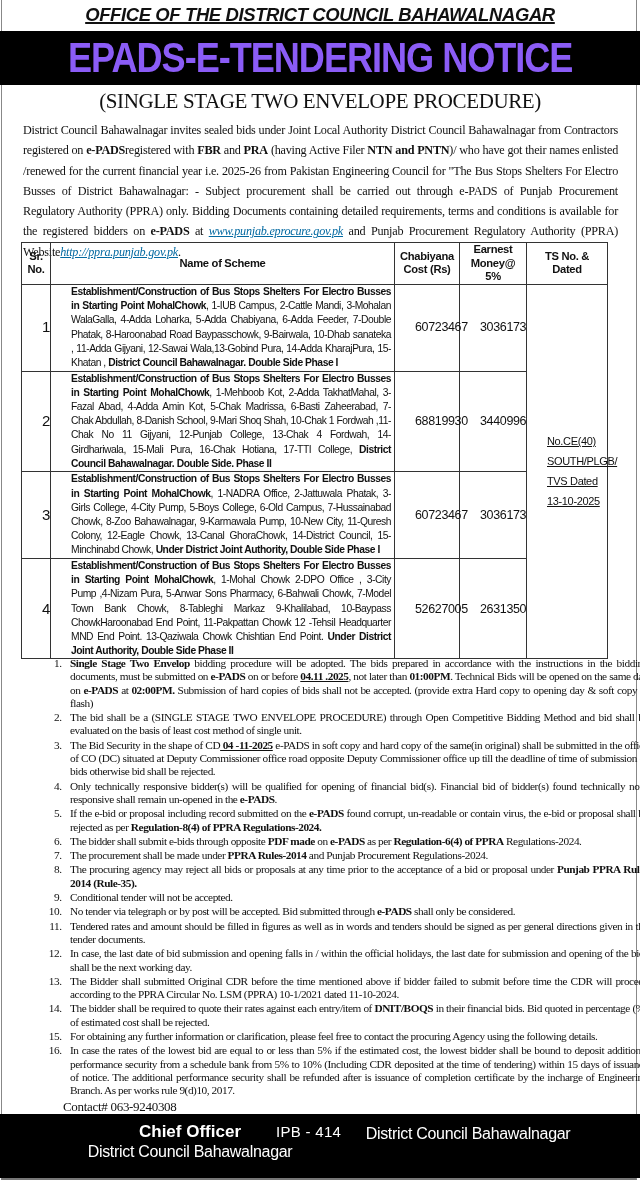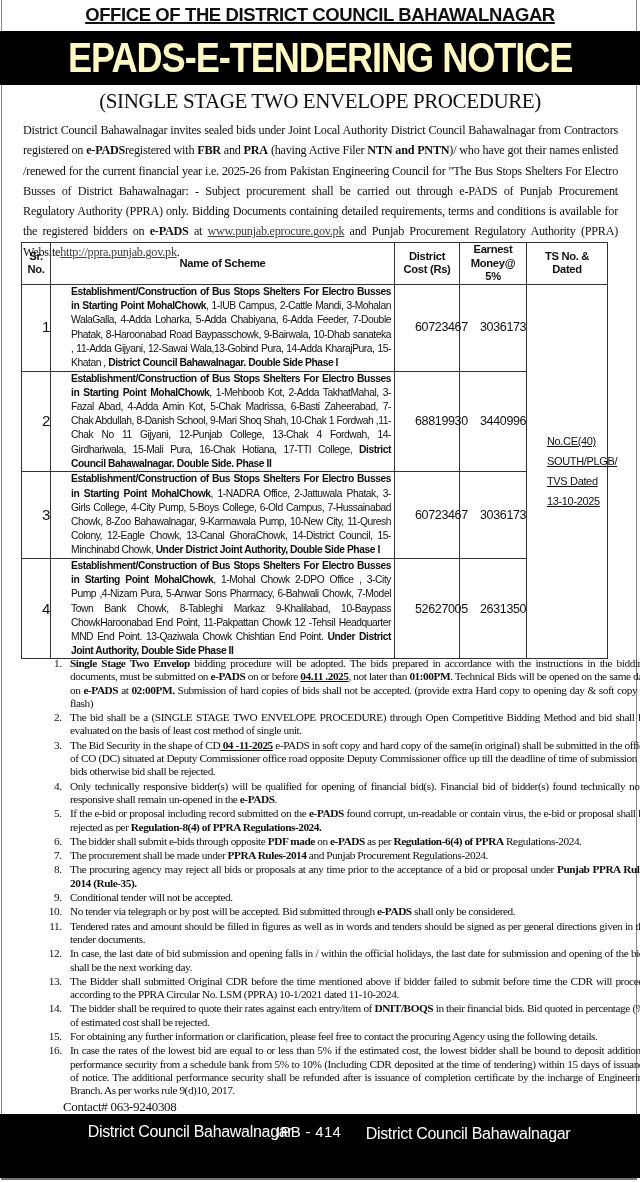--- a/index.html
+++ b/index.html
@@ -1,28 +1,28 @@
 <!DOCTYPE html>
 <html><head>
 <meta charset="utf-8">
 <style>
   html, body { margin:0; padding:0; background:#fff; }
   body { width:640px; height:1182px; position:relative; overflow:hidden; color:#111;
          font-family:"Liberation Serif", serif; }
   .frame { position:absolute; left:1px; top:0; width:636px; height:1180px; border-left:1px solid #888; border-right:1px solid #888; border-bottom:2px solid #777; box-sizing:border-box; }
   .office { position:absolute; top:4px; left:0; width:640px; text-align:center;
-            font-family:"Liberation Sans", sans-serif; font-weight:bold; font-size:18.5px; letter-spacing:-0.4px; }
+            font-family:"Liberation Sans", sans-serif; font-weight:bold; font-size:18.5px; letter-spacing:-0.4px;font-style:italic; }
   .office span { text-decoration:underline; text-decoration-thickness:2px; }
-  .banner { position:absolute; top:31px; left:0; width:640px; height:54px; background:#000; color:#fef9c3;
+  .banner { position:absolute; top:31px; left:0; width:640px; height:54px; background:#000; color:#8b5cf6;
             text-align:center; font-family:"Liberation Sans", sans-serif; font-weight:bold; font-size:42px; line-height:54px;
             letter-spacing:-1.2px; transform-origin:center; }
   .banner span { display:inline-block; transform:scaleX(0.86); }
   .proc { position:absolute; top:89px; left:0; width:640px; text-align:center; font-weight:normal; font-size:21px; letter-spacing:-0.4px; }
   .intro { position:absolute; top:120px; left:23px; width:595px; font-size:12.2px; line-height:20.3px; text-align:justify; letter-spacing:-0.25px; }
-  .intro a, .link { color:#404040; text-decoration:underline; }
+  .intro a, .link { color:#0369a1; text-decoration:underline;font-style:italic; }
   table.schemes { position:absolute; top:242px; left:21px; width:586px; border-collapse:collapse; table-layout:fixed; }
   table.schemes th, table.schemes td { border:1.5px solid #333; padding:0 3px; vertical-align:middle; }
   table.schemes th { font-family:"Liberation Sans", sans-serif; font-size:11.2px; font-weight:bold; line-height:13.5px; height:38px; text-align:center; letter-spacing:-0.3px; }
   table.schemes td { height:86px; font-size:10.8px; line-height:14.2px; letter-spacing:-0.35px;padding-left:20px; }
   td.sr { text-align:center; font-family:"Liberation Sans", sans-serif; font-size:15px !important; }
   td.num { text-align:center; font-family:"Liberation Sans", sans-serif; font-size:12.5px !important; }
   td.scheme { text-align:justify; font-family:"Liberation Sans", sans-serif; font-size:10.3px !important; letter-spacing:-0.45px !important; }
   td.ts { text-align:left; font-family:"Liberation Sans", sans-serif; font-size:11px !important; line-height:20px !important; }
   td.ts span { text-decoration:underline; display:block; }
   ol.terms { position:absolute; top:657px; left:36px; width:584px; margin:0; padding:0 0 0 28px; font-size:11.3px; line-height:13.3px; letter-spacing:-0.45px; text-align:justify; }
@@ -51,21 +51,21 @@
     <col style="width:29px">
       <col style="width:344px">
       <col style="width:65px">
       <col style="width:67px">
       <col style="width:81px">
   </colgroup>
   <thead>
     <tr>
       <th>Sr. No.</th>
       <th>Name of Scheme</th>
-      <th>District Cost (Rs)</th>
+      <th>Chabiyana Cost (Rs)</th>
       <th>Earnest Money@ 5%</th>
       <th>TS No. &amp; Dated</th>
     </tr>
   </thead>
   <tbody>
     <tr>
       <td class="sr">1</td>
       <td class="scheme"><b>Establishment/Construction of Bus Stops Shelters For Electro Busses in Starting Point MohalChowk</b><span>, 1-IUB Campus, 2-Cattle Mandi, 3-Mohalan WalaGalla, 4-Adda Loharka, 5-Adda Chabiyana, 6-Adda Feeder, 7-Double Phatak, 8-Haroonabad Road Baypasschowk, 9-Bairwala, 10-Dhab sanateka , 11-Adda Gijyani, 12-Sawai Wala,13-Gobind Pura, 14-Adda KharajPura, 15-Khatan , </span><b>District Council Bahawalnagar. Double Side Phase I</b></td>
       <td class="num">60723467</td>
       <td class="num">3036173</td>
@@ -113,19 +113,20 @@
   <li>The Bidder shall submitted Original CDR before the time mentioned above if bidder failed to submit before time the CDR will proceed according to the PPRA Circular No. LSM (PPRA) 10-1/2021 dated 11-10-2024.</li>
   <li><span>The bidder shall be required to quote their rates against each entry/item of </span><b>DNIT/BOQS</b><span> in their financial bids. Bid quoted in percentage (%) of estimated cost shall be rejected.</span></li>
   <li>For obtaining any further information or clarification, please feel free to contact the procuring Agency using the following details.</li>
   <li>In case the rates of the lowest bid are equal to or less than 5% if the estimated cost, the lowest bidder shall be bound to deposit additional performance security from a schedule bank from 5% to 10% (Including CDR deposited at the time of tendering) within 15 days of issuance of notice. The additional performance security shall be refunded after is issuance of completion certificate by the incharge of Engineering Branch. As per works rule 9(d)10, 2017.</li>
 </ol>
 
 <div class="contact">Contact# 063-9240308</div>
 
 <div class="footer">
   <div class="sig" style="left:80px; top:8px; width:220px;">
+    <span class="role">Chief Officer</span>
     <span class="org">District Council Bahawalnagar</span>
   </div>
   <div class="ipb">IPB - 414</div>
   <div class="sig" style="left:348px; top:10px; width:240px;">
     <span class="org">District Council Bahawalnagar</span>
   </div>
 </div>
 
 </body></html>

